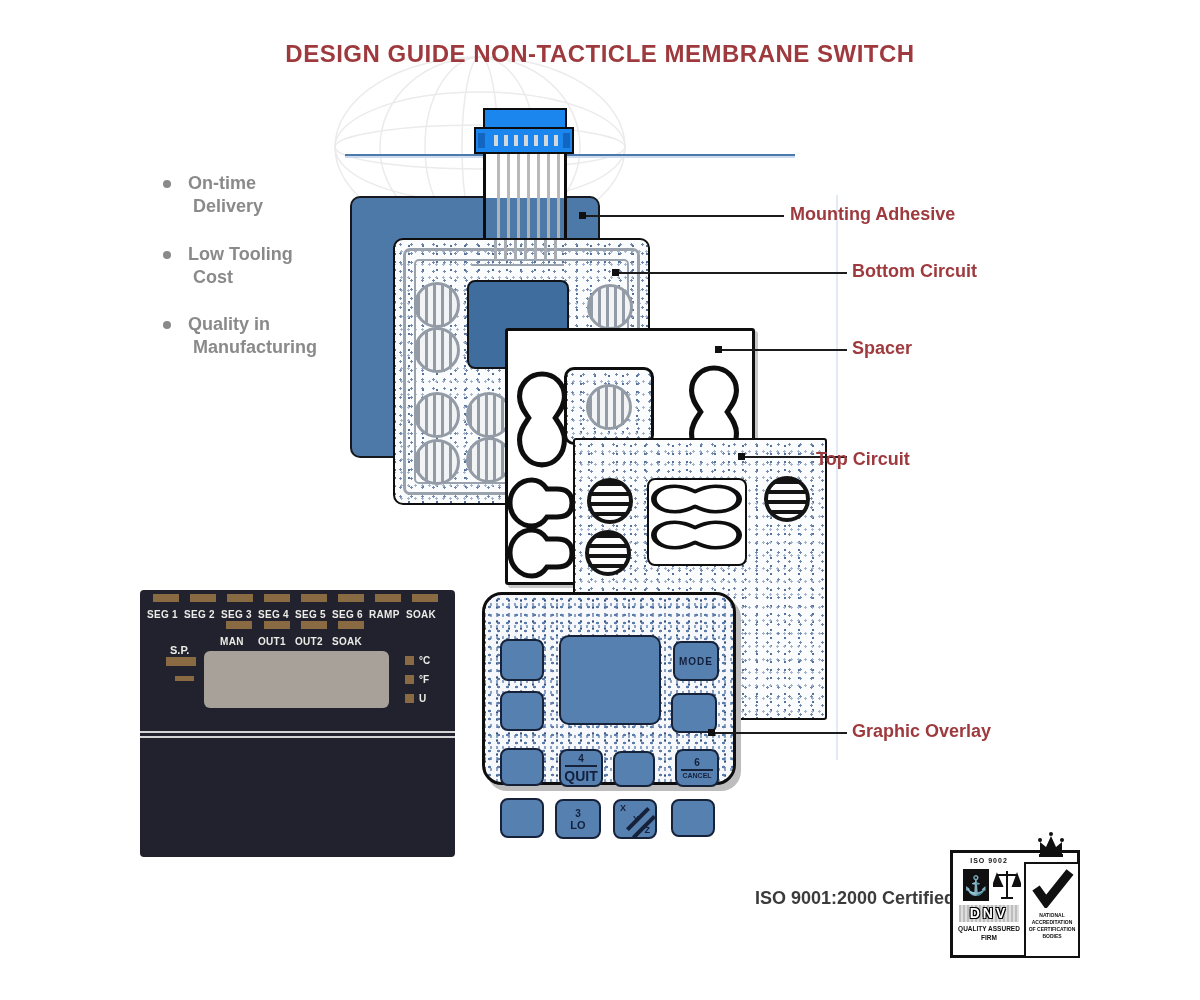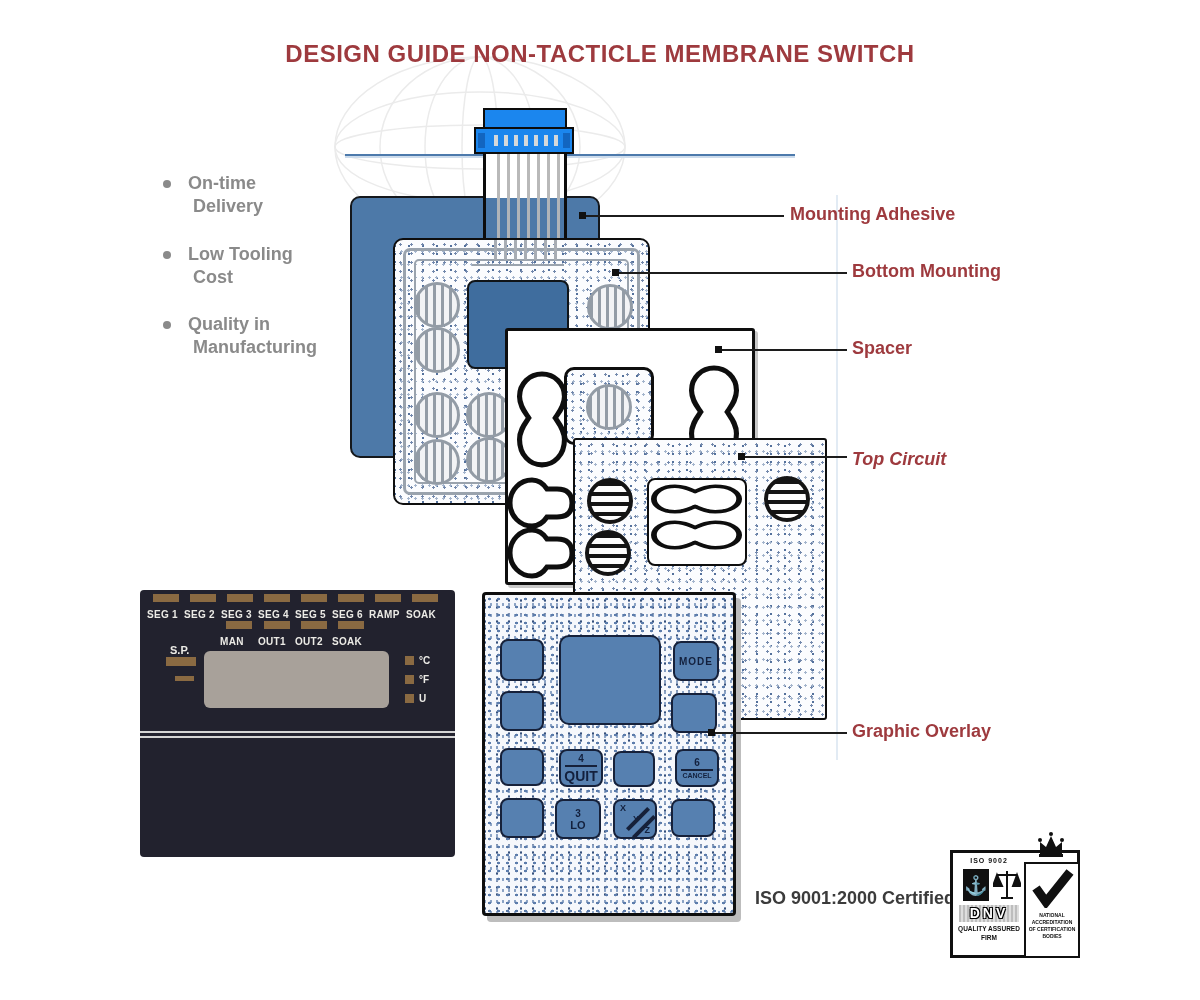--- a/index.html
+++ b/index.html
@@ -186,21 +186,21 @@
       <svg style="position:absolute;left:2px;top:4px;" width="92" height="30" viewBox="0 0 96 52" preserveAspectRatio="none">
         <path d="M3,26 C3,14 12,4 25,4 C34,4 40,9 46,13 C52,9 58,4 67,4 C82,4 92,14 92,26 C92,38 82,48 67,48 C58,48 52,43 46,39 C40,43 34,48 25,48 C12,48 3,38 3,26 Z" fill="#ffffff" stroke="#0e0e0e" stroke-width="6"></path>
       </svg>
       <svg style="position:absolute;left:2px;top:40px;" width="92" height="30" viewBox="0 0 96 52" preserveAspectRatio="none">
         <path d="M3,26 C3,14 12,4 25,4 C34,4 40,9 46,13 C52,9 58,4 67,4 C82,4 92,14 92,26 C92,38 82,48 67,48 C58,48 52,43 46,39 C40,43 34,48 25,48 C12,48 3,38 3,26 Z" fill="#ffffff" stroke="#0e0e0e" stroke-width="6"></path>
       </svg>
     </div>
   </div>
 
 
-  <div class="layer speckle-dense" style="left:482px;top:592px;width:254px;height:324px;border:3px solid #0e0e0e;border-radius:4px;z-index:7;box-shadow:5px 6px 0 #bdbdbd;">
+  <div class="layer speckle-dense" style="left:482px;top:592px;width:254px;height:193px;border:3px solid #0e0e0e;border-radius:20px;z-index:7;box-shadow:5px 6px 0 #bdbdbd;">
     <div class="okey" style="left:15px;top:44px;width:44px;height:42px;"></div>
     <div class="okey" style="left:74px;top:40px;width:102px;height:90px;border-radius:10px;"></div>
     <div class="okey" style="left:188px;top:46px;width:46px;height:40px;font-size:10px;letter-spacing:1px;">
       <span>MODE</span>
     </div>
     <div class="okey" style="left:15px;top:96px;width:44px;height:40px;"></div>
     <div class="okey" style="left:186px;top:98px;width:46px;height:40px;"></div>
 
     <div class="okey" style="left:15px;top:153px;width:44px;height:38px;"></div>
     <div class="okey" style="left:74px;top:154px;width:44px;height:38px;font-size:10px;">
@@ -229,29 +229,29 @@
     </div>
     <div class="okey" style="left:186px;top:204px;width:44px;height:38px;"></div>
   </div>
 
   <div class="ldot" style="left:579px;top:212px;"></div>
   <div class="leader" style="left:586px;top:215px;width:198px;"></div>
   <div class="llabel" style="left:790px;top:204px;">Mounting Adhesive</div>
 
   <div class="ldot" style="left:612px;top:269px;"></div>
   <div class="leader" style="left:619px;top:272px;width:228px;"></div>
-  <div class="llabel" style="left:852px;top:261px;">Bottom Mounting</div>
+  <div class="llabel" style="left:852px;top:261px;">Bottom Circuit</div>
 
   <div class="ldot" style="left:715px;top:346px;"></div>
   <div class="leader" style="left:722px;top:349px;width:125px;"></div>
   <div class="llabel" style="left:852px;top:338px;">Spacer</div>
 
   <div class="ldot" style="left:738px;top:453px;"></div>
   <div class="leader" style="left:745px;top:456px;width:102px;"></div>
-  <div class="llabel" style="left:852px;top:449px;font-style:italic;">Top Circuit</div>
+  <div class="llabel" style="left:816px;top:449px;">Top Circuit</div>
 
   <div class="ldot" style="left:708px;top:729px;"></div>
   <div class="leader" style="left:715px;top:732px;width:132px;"></div>
   <div class="llabel" style="left:852px;top:721px;">Graphic Overlay</div>
 
   <div class="device">
 
     <div class="seg-cell" style="left:7px;">
         <div class="ind"></div>
         <div class="ind-label">SEG 1</div>

